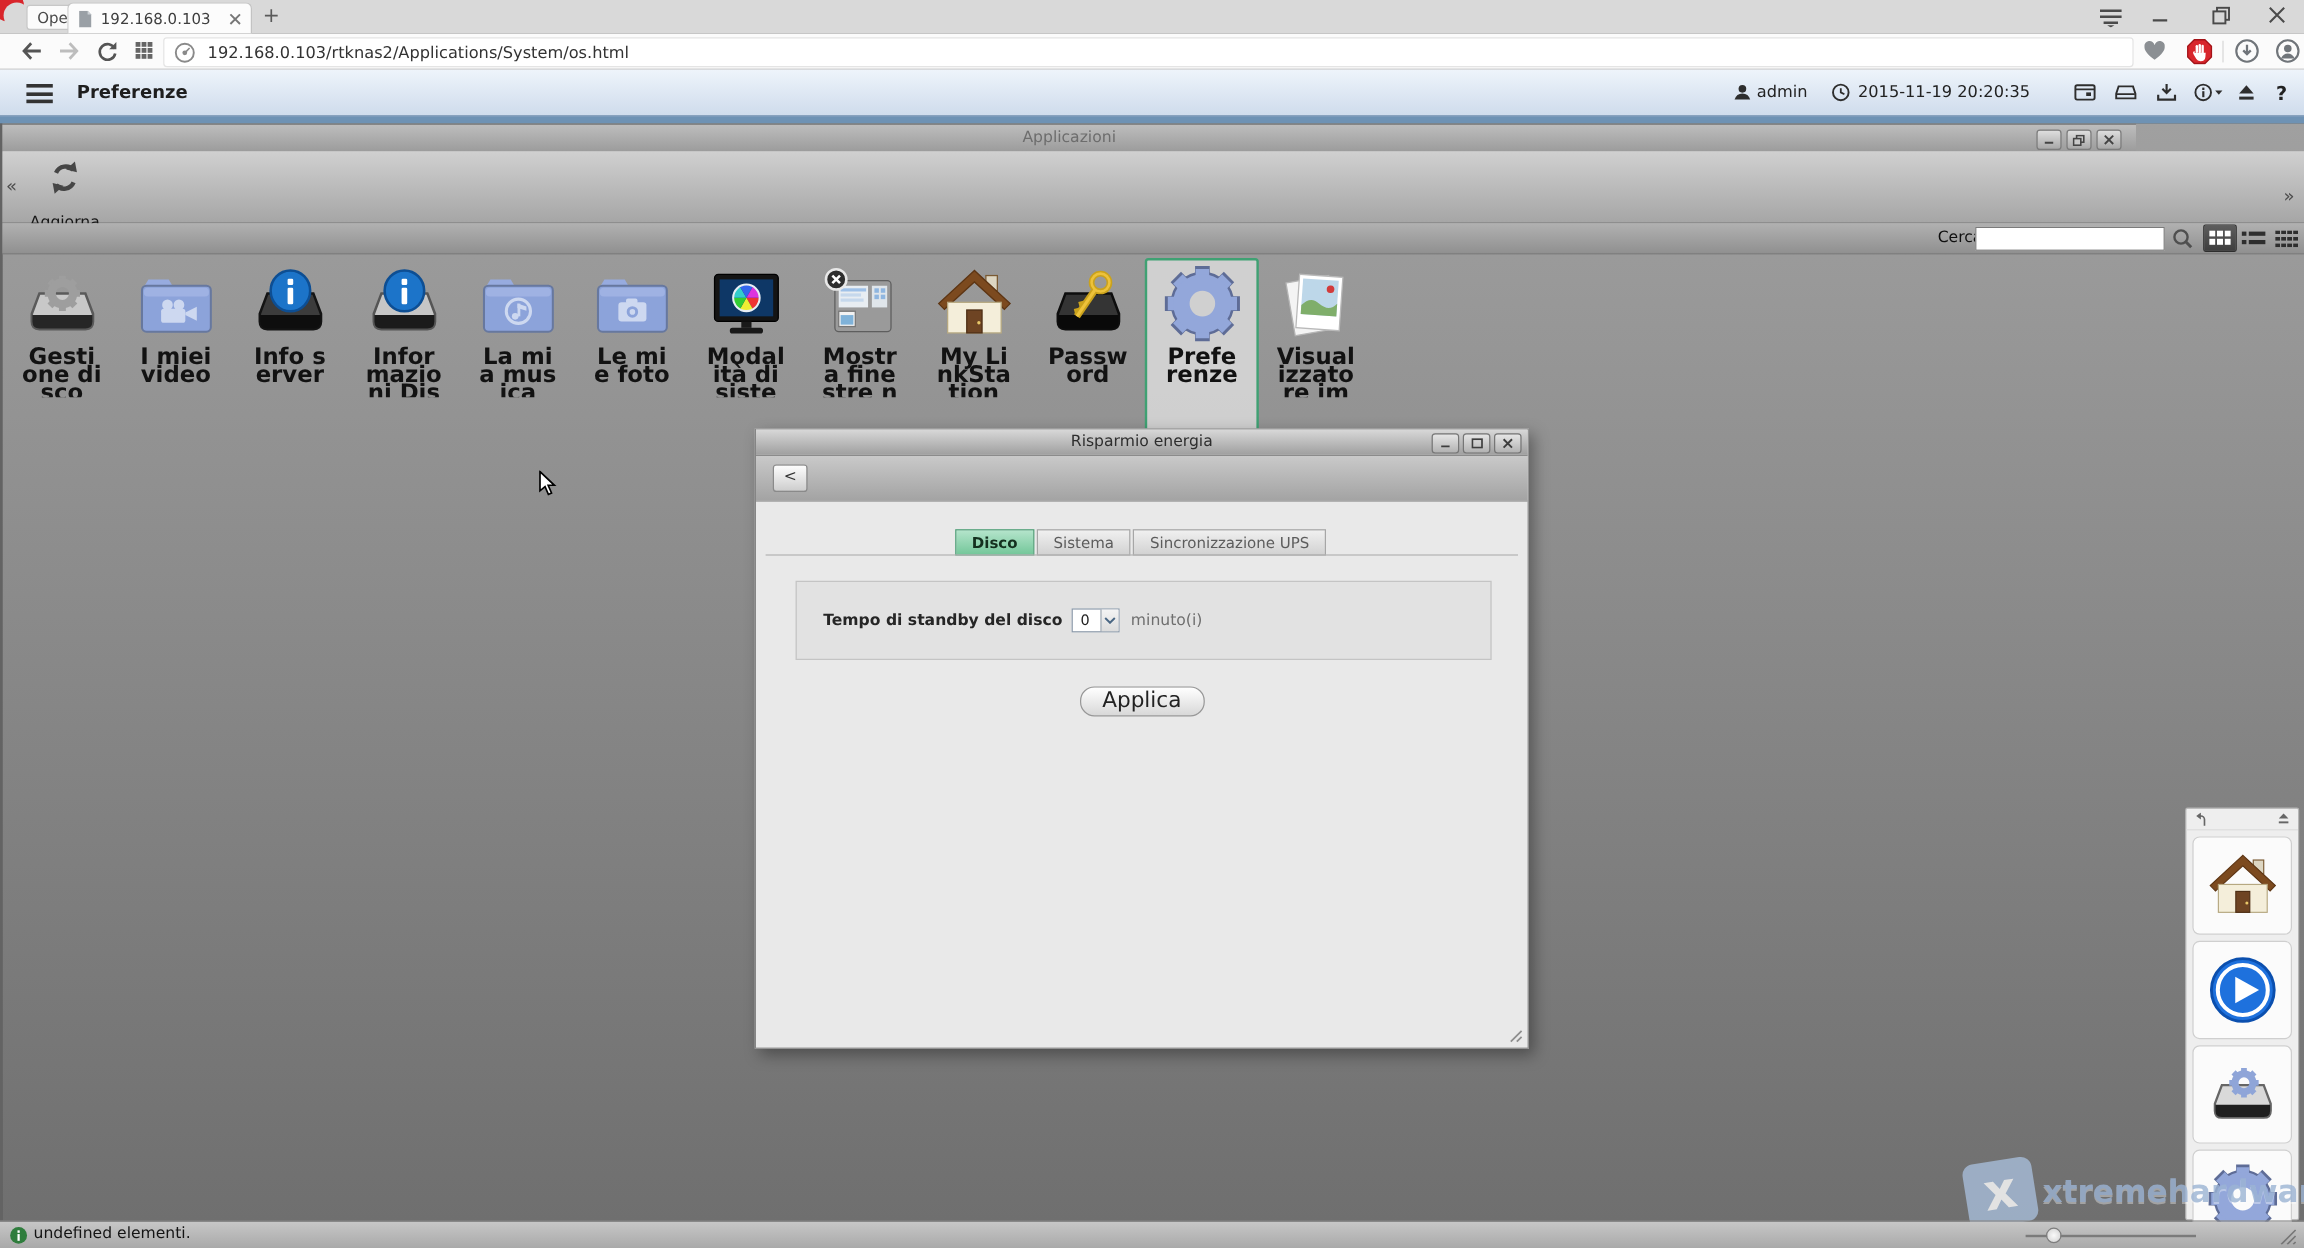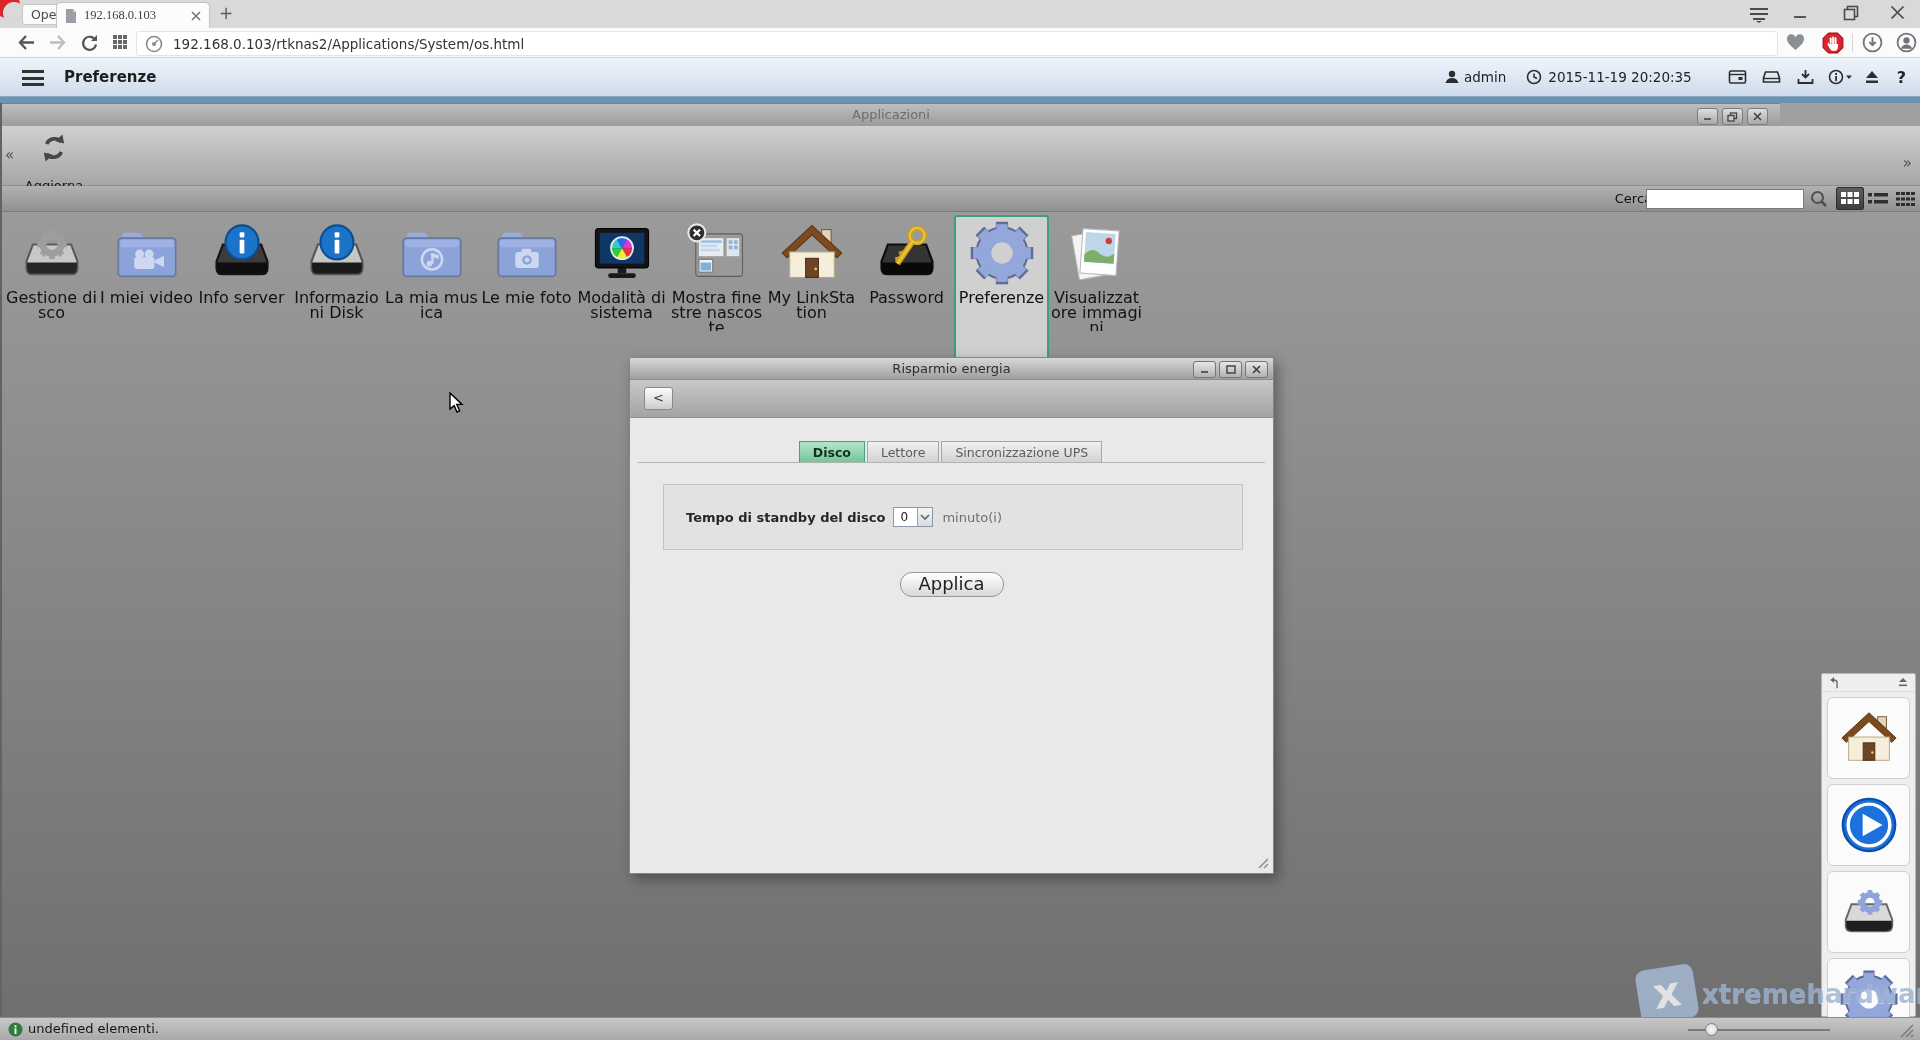--- a/index.html
+++ b/index.html
@@ -7,21 +7,21 @@
     font-family:"DejaVu Sans","Liberation Sans",sans-serif;-webkit-font-smoothing:antialiased;}
   svg{display:block;}
 
   
   #tabbar{position:absolute;left:0;top:0;width:1920px;height:28px;background:#d9d9d9;overflow:hidden;}
   #opera-logo{position:absolute;left:-6px;top:-8px;width:26px;height:26px;border-radius:50%;background:#d9252b;}
   #opera-logo:after{content:"";position:absolute;left:9px;top:10px;width:22px;height:22px;border-radius:50%;background:#d9d9d9;}
   #opera-btn{position:absolute;left:22px;top:4px;height:19px;padding:0 8px;background:#fbfbfb;border:1px solid #c7c7c7;border-radius:3px;
     font-size:12.5px;color:#4a4a4a;display:flex;align-items:center;}
   .tab{position:absolute;left:56px;top:2px;width:154px;height:26px;background:#fcfcfc;border:1px solid #c3c3c3;border-bottom:none;
-    border-radius:5px 5px 0 0;display:flex;align-items:center;padding:0 8px;box-sizing:border-box;font-family:Liberation Serif, serif;}
+    border-radius:5px 5px 0 0;display:flex;align-items:center;padding:0 8px;box-sizing:border-box;}
   .tab .title{font-size:12.5px;color:#3f3f3f;margin-left:7px;flex:1;white-space:nowrap;overflow:hidden;}
   #newtab{position:absolute;left:216px;top:3px;font-size:17px;color:#5a5a5a;width:20px;text-align:center;}
   #win-menu{position:absolute;left:1748px;top:6px;}
   .winctl{position:absolute;top:5px;}
 
   
   #addressbar{position:absolute;left:0;top:28px;width:1920px;height:30px;background:#fbfbfb;border-bottom:1px solid #d4d4d4;box-sizing:border-box;}
   #urlbox{position:absolute;left:136px;top:3px;width:1640px;height:23px;background:#fff;border:1px solid #e4e4e4;border-radius:3px;
     display:flex;align-items:center;}
   #urltext{font-size:13.5px;color:#333;margin-left:10px;white-space:nowrap;}
@@ -56,21 +56,21 @@
   #searchinput{position:absolute;right:116px;top:3px;width:148px;height:18px;border:1px solid #7b7b7b;background:#fff;font-size:12px;padding:0 4px;}
   #magicon{position:absolute;right:92px;top:4px;}
   .viewbtn{position:absolute;top:1px;width:28px;height:23px;display:flex;align-items:center;justify-content:center;border-radius:2px;}
   .viewbtn.active{background:linear-gradient(#5d5d5d,#3e3e3e);border:1px solid #2e2e2e;box-sizing:border-box;}
 
   
   #iconrow{position:absolute;left:2px;top:112px;display:flex;}
   .cell{width:95px;height:116px;overflow:hidden;text-align:center;padding-top:4px;box-sizing:border-box;}
   .cell.selected{height:146px;border:2px solid #3fa173;border-radius:3px;background:rgba(214,214,214,.9);padding-top:2px;}
   .appicon{width:68px;height:68px;margin:0 auto;}
-  .applabel{margin:3px 1px 0;font-size:16px;font-weight:normal;color:#121212;line-height:15px;word-break:break-all;}
+  .applabel{margin:3px 14px 0;font-size:19px;font-weight:bold;color:#121212;line-height:15px;word-break:break-all;}
 
   
   #dialog{position:absolute;left:627px;top:254px;width:645px;height:517px;background:#e9e9e9;border:1px solid #858585;
     box-shadow:4px 5px 12px rgba(0,0,0,.35);box-sizing:border-box;}
   #dlg-title{position:absolute;left:0;top:0;width:100%;height:22px;background:linear-gradient(#d8d8d8,#9f9f9f);border-bottom:1px solid #8b8b8b;box-sizing:border-box;}
   #dlg-title .t{width:100%;text-align:center;font-size:13px;color:#2e2e2e;line-height:21px;}
   .dwbtn{position:absolute;top:3px;width:21px;height:15px;border:1px solid #767676;border-radius:3px;
     background:linear-gradient(#e6e6e6,#b2b2b2);display:flex;align-items:center;justify-content:center;}
   #dlg-toolbar{position:absolute;left:0;top:22px;width:100%;height:38px;background:linear-gradient(#c9c9c9,#a3a3a3);border-bottom:1px solid #8f8f8f;box-sizing:border-box;}
   #dlg-back{position:absolute;left:14px;top:7px;width:27px;height:21px;border:1px solid #8a8a8a;border-radius:3px;
@@ -623,21 +623,21 @@
             <svg width="9" height="9" viewBox="0 0 9 9">
               <path d="M1 1l7 7M8 1L1 8" stroke="#3e3e3e" stroke-width="1.6"></path>
             </svg>
           </div>
       </div>
       <div id="dlg-toolbar">
         <div id="dlg-back">&lt;</div>
       </div>
       <div id="dlg-tabs">
         <div class="dtab active">Disco</div>
-        <div class="dtab">Lettore</div>
+        <div class="dtab">Sistema</div>
         <div class="dtab">Sincronizzazione UPS</div>
       </div>
       <div id="dlg-tabline"></div>
       <div id="dlg-panel">
         <span id="standby-label">Tempo di standby del disco</span>
         <span id="standby-select">
           <span class="val">0</span>
           <span class="chev">
               <svg width="10" height="6" viewBox="0 0 10 6">
                 <path d="M1 1l4 4 4-4" stroke="#4a6784" stroke-width="1.6" fill="none"></path>

